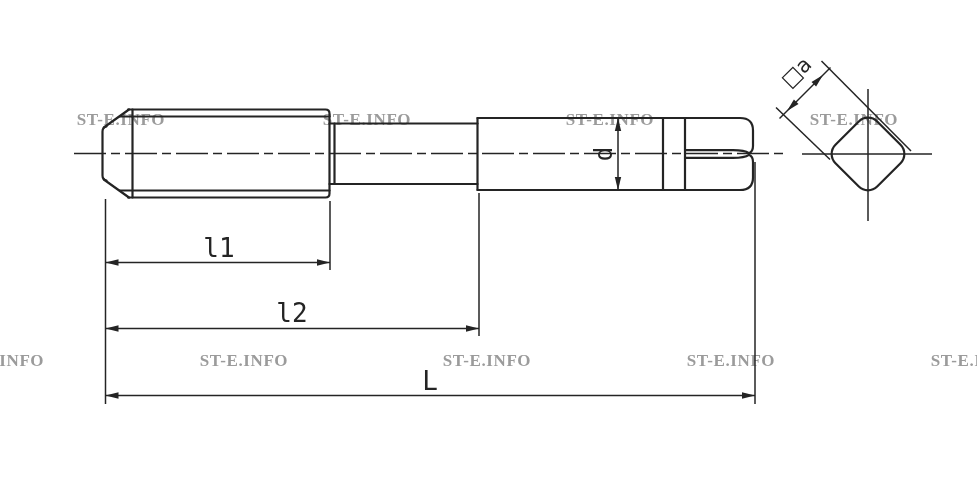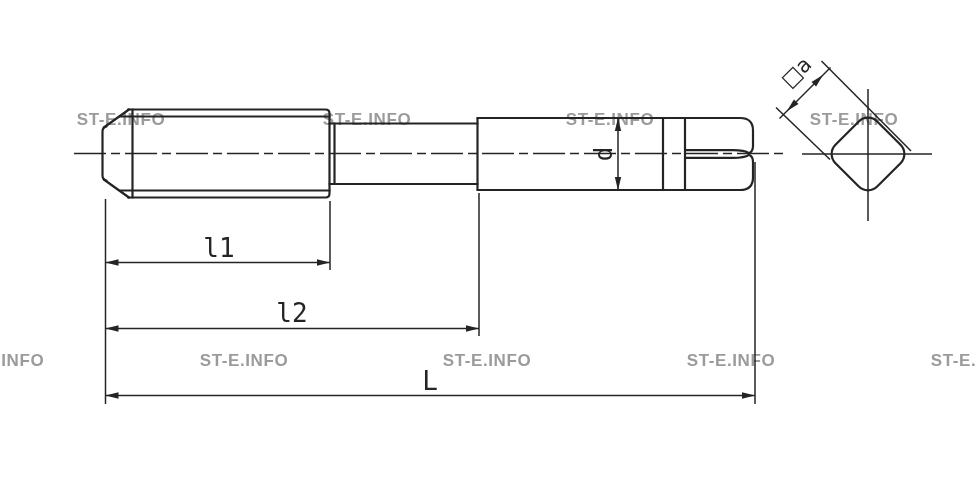--- a/index.html
+++ b/index.html
@@ -3,21 +3,21 @@
 <meta charset="utf-8">
 <style>
   :root{ --line:#242424; --wm:#9b9b9b; --bg:#ffffff; }
   html,body{ margin:0; padding:0; background:var(--bg); }
   .canvas{
     position:relative; width:977px; height:482px; background:var(--bg);
     overflow:hidden; font-family:"Liberation Sans",sans-serif;
   }
   .watermark{
     position:absolute; transform:translate(-50%,-50%);
-    font-family:Liberation Sans, sans-serif; font-weight:bold;
+    font-family:Liberation Serif, serif; font-weight:bold;
     font-size:17px; letter-spacing:.6px; color:var(--wm); white-space:nowrap;
     user-select:none;
   }
   svg.drawing{ position:absolute; left:0; top:0; }
   .outline{ stroke:var(--line); stroke-width:2.2; fill:none; stroke-linecap:round; }
   .thin{ stroke:var(--line); stroke-width:1.5; fill:none; }
   .cline{ stroke:var(--line); stroke-width:1.4; fill:none; stroke-dasharray:32 5 9 5; }
   .arrow{ fill:var(--line); stroke:none; }
   text{ fill:var(--line); }
   .dimtext{ font-family:"DejaVu Sans Mono","Liberation Mono",monospace; font-size:26px; }

